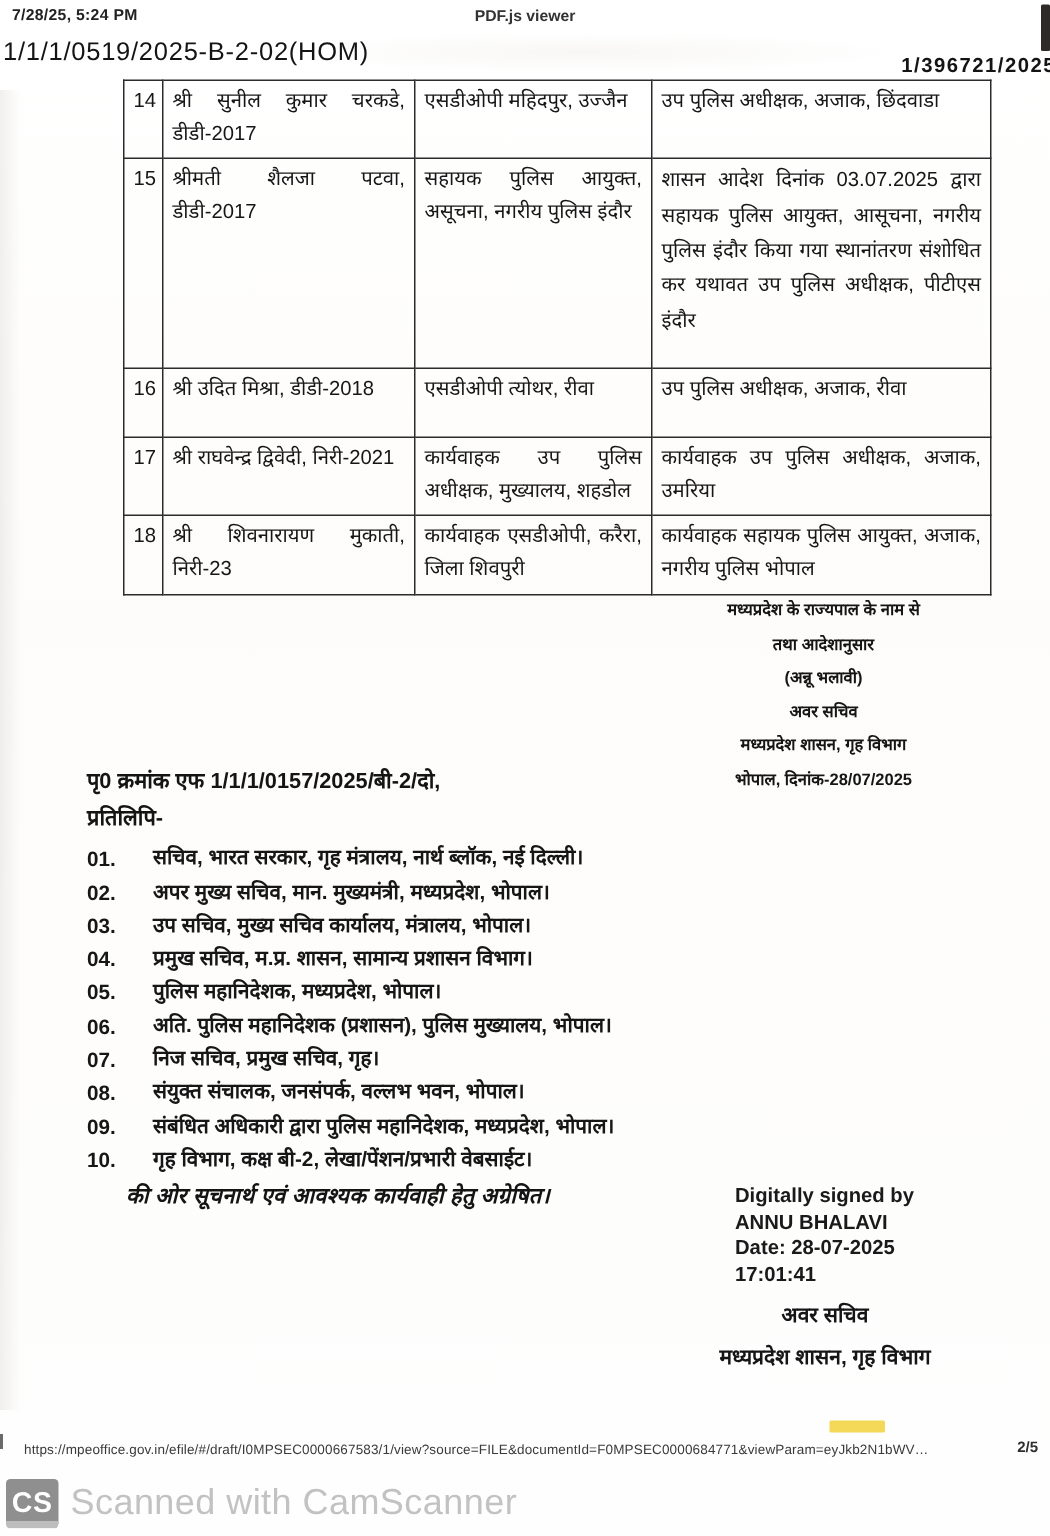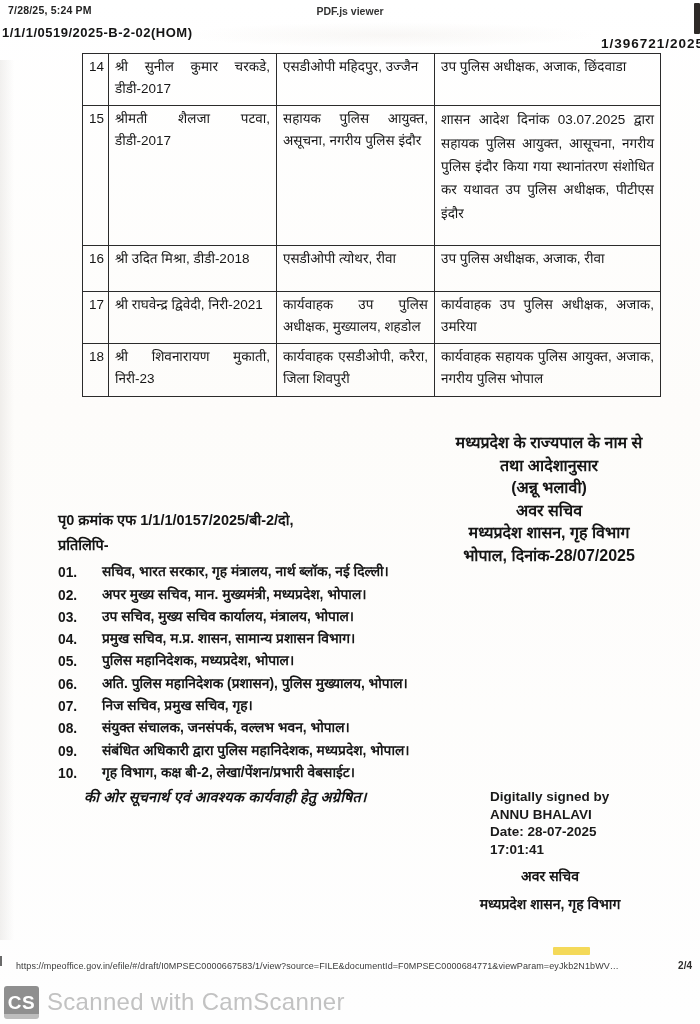--- a/index.html
+++ b/index.html
@@ -18,21 +18,21 @@
   .hdr-datetime {
     position: absolute; left: 8px; top: 4px;
     font-size: 10.5px; font-weight: 700; color: #222; letter-spacing: .2px;
   }
   .hdr-title {
     position: absolute; left: 50%; top: 5px; transform: translateX(-50%);
     font-size: 10.5px; font-weight: 600; color: #333;
   }
   .ref-left {
     position: absolute; left: 2px; top: 25px;
-    font-size: 13px; font-weight: 700; letter-spacing: .5px; color: #141414;
+    font-size: 17px; font-weight: 400; letter-spacing: .5px; color: #141414;
   }
   .ref-right {
     position: absolute; right: -4px; top: 36px;
     font-size: 13.5px; font-weight: 700; letter-spacing: 1px; color: #141414;
   }
   .corner-bar {
     position: absolute; right: 0; top: 3px; width: 6px; height: 31px;
     background: #2e2a28; border-radius: 1px;
   }
   
@@ -53,22 +53,22 @@
   td.just { text-align: justify; }
   .r14 td { height: 50px; }
   .r15 td { height: 140px; }
   .r15 td.to-cell { line-height: 1.73; }
   .r16 td { height: 46px; }
   .r17 td { height: 52px; }
   .r18 td { height: 50px; }
   
   .sig-block {
     position: absolute; left: 408px; top: 396px; width: 282px;
-    text-align: center; font-size: 16px; line-height: 22.5px;
-    font-weight: 600; color: #151515; margin-top: 36px;
+    text-align: center; font-size: 11px; line-height: 22.5px;
+    font-weight: 600; color: #151515;
   }
   
   .memo-line {
     position: absolute; left: 58px; top: 509px;
     font-size: 14.5px; font-weight: 700; color: #141414;
   }
   .copy-label {
     position: absolute; left: 58px; top: 534px;
     font-size: 14.5px; font-weight: 700; color: #141414;
   }
@@ -261,20 +261,20 @@
 
   <div class="closing">
     <div class="l1">अवर सचिव</div>
     <div>मध्यप्रदेश शासन, गृह विभाग</div>
   </div>
 
   <div class="highlight-mark"></div>
   <div class="edge-mark"></div>
 
   <div class="foot-url">https://mpeoffice.gov.in/efile/#/draft/I0MPSEC0000667583/1/view?source=FILE&amp;documentId=F0MPSEC0000684771&amp;viewParam=eyJkb2N1bWV…</div>
-  <div class="foot-page">2/4</div>
+  <div class="foot-page">2/5</div>
 
   <div class="cs-badge">
     <span>CS</span>
   </div>
   <div class="cs-text">Scanned with CamScanner</div>
 
 </div>
 
 </body></html>

